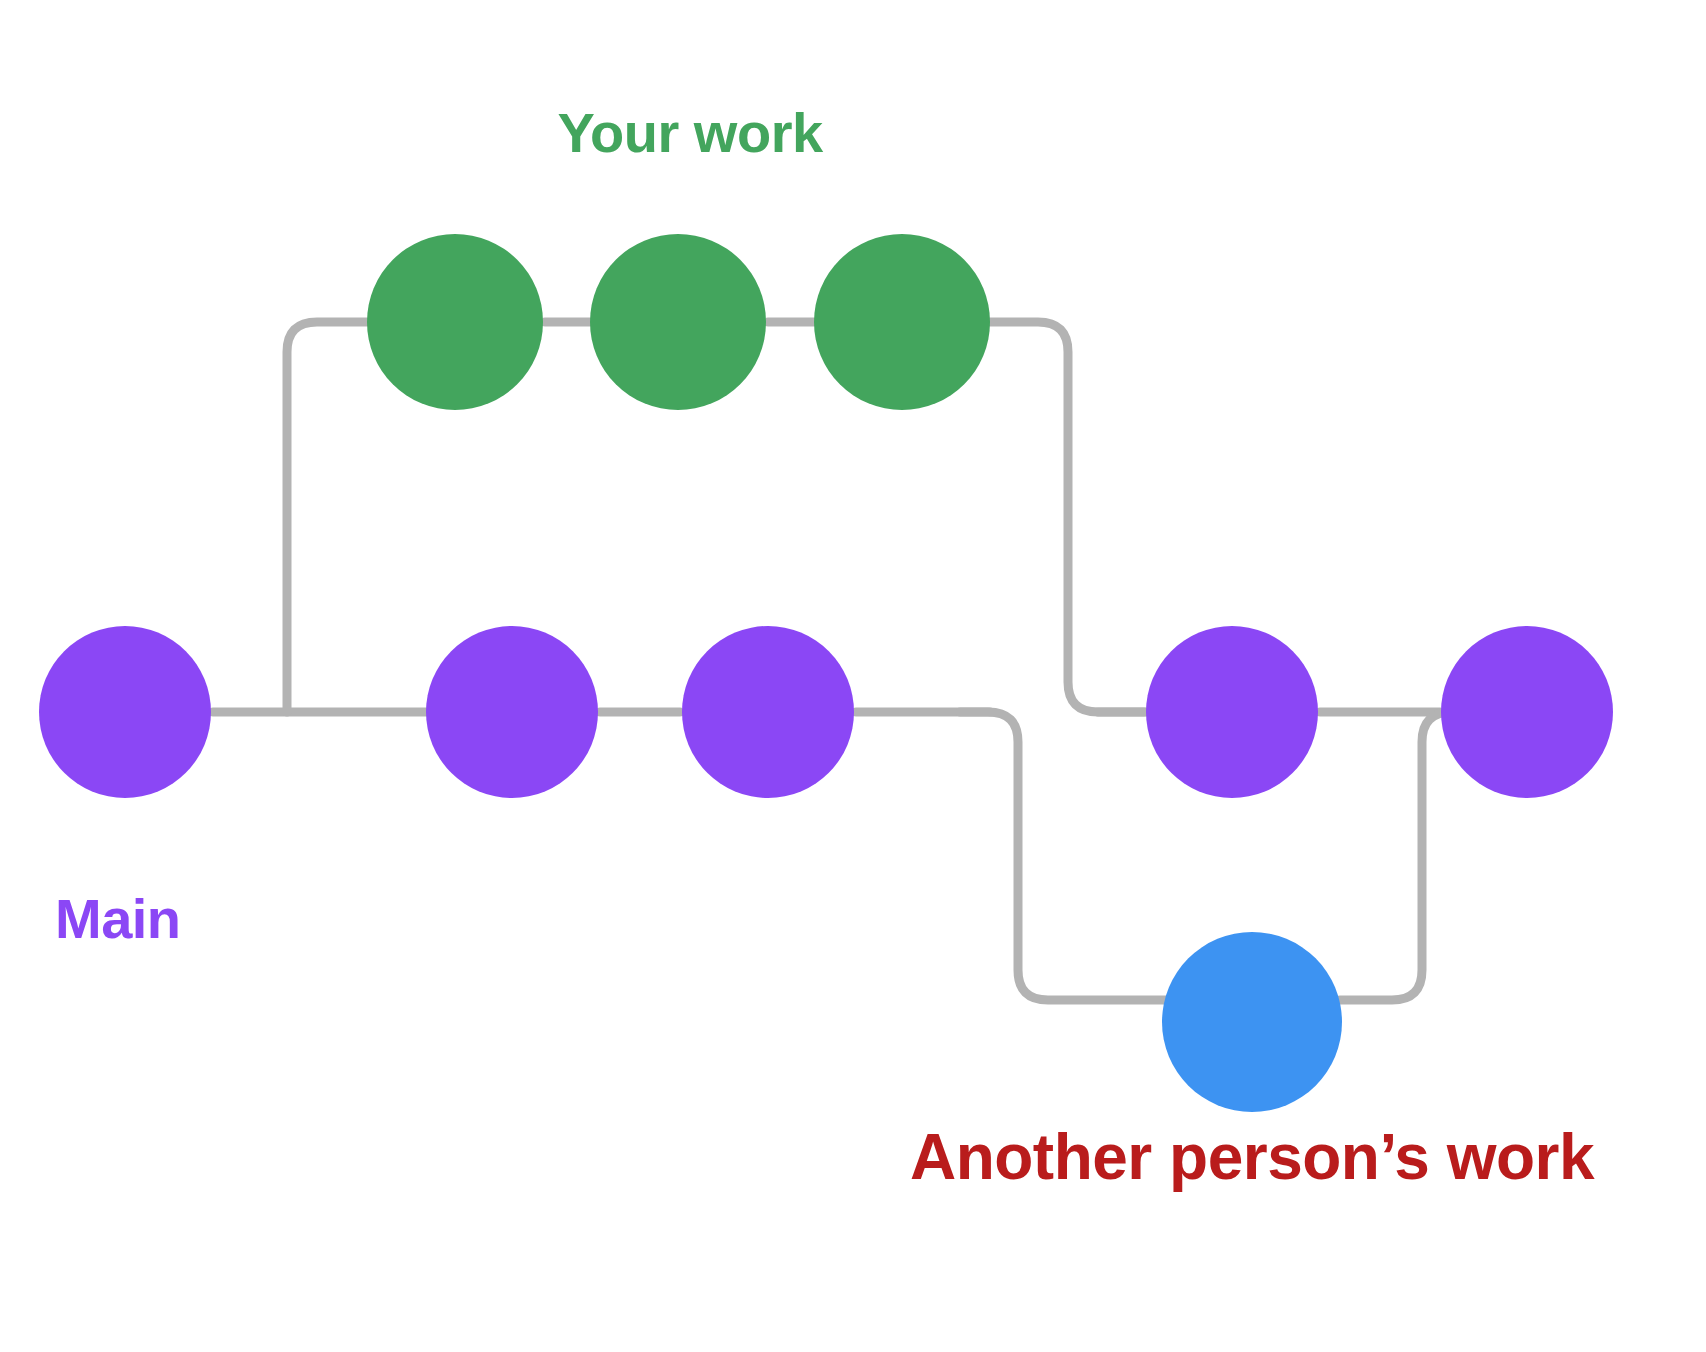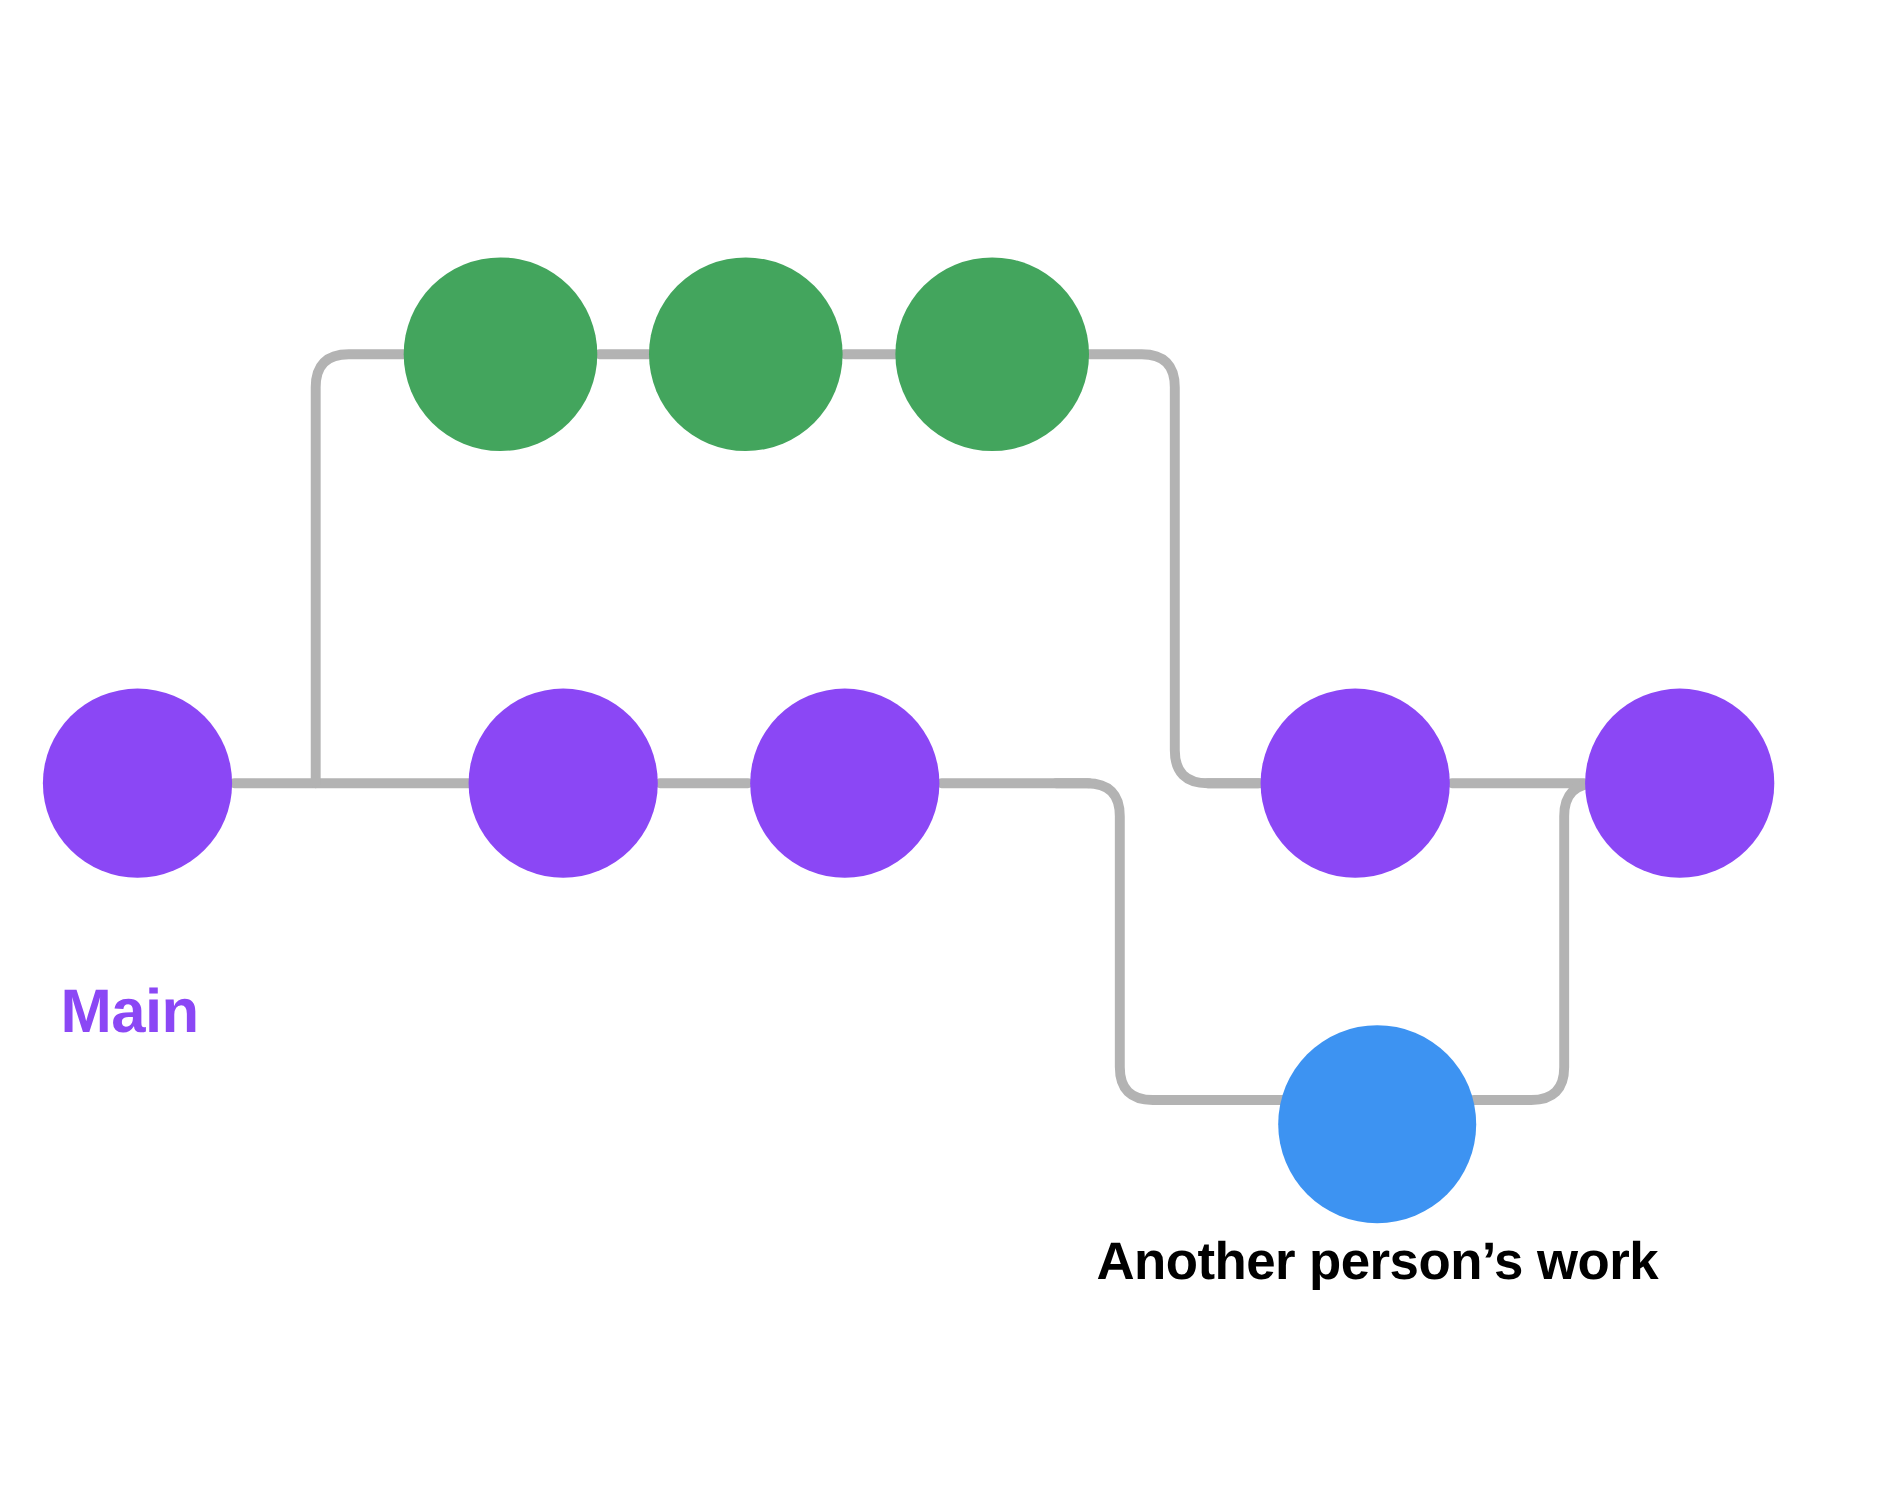--- a/index.html
+++ b/index.html
@@ -46,22 +46,22 @@
     font-size: 56px;
     color: #8b47f5;
     text-align: left;
     margin-top: 48px;
   }
   #label-another {
     left: 822px;
     top: 1120px;
     width: 860px;
     text-align: center;
-    font-size: 48px;
-    color: #000000;
+    font-size: 64px;
+    color: #b91c1c;
   }
 </style>
 </head>
 <body>
 
 <div id="canvas">
 
   <svg id="graph" viewBox="0 0 1706 1352" xmlns="http://www.w3.org/2000/svg">
     <g id="connectors-layer">
         <path d="M 213 712 L 482 712" fill="none" stroke="#b3b3b3" stroke-width="9" stroke-linecap="round" stroke-linejoin="round"></path>
@@ -82,18 +82,19 @@
         <circle cx="768" cy="712" r="86" fill="#8b47f5"></circle>
         <circle cx="1232" cy="712" r="86" fill="#8b47f5"></circle>
         <circle cx="1527" cy="712" r="86" fill="#8b47f5"></circle>
         <circle cx="455" cy="322" r="88" fill="#43a55d"></circle>
         <circle cx="678" cy="322" r="88" fill="#43a55d"></circle>
         <circle cx="902" cy="322" r="88" fill="#43a55d"></circle>
         <circle cx="1252" cy="1022" r="90" fill="#3d93f2"></circle>
       </g>
   </svg>
 
+  <div class="lbl" id="label-your-work">Your work</div>
 
   <div class="lbl" id="label-main">Main</div>
 
   <div class="lbl" id="label-another">Another person’s work</div>
 
 </div>
 
 </body></html>

